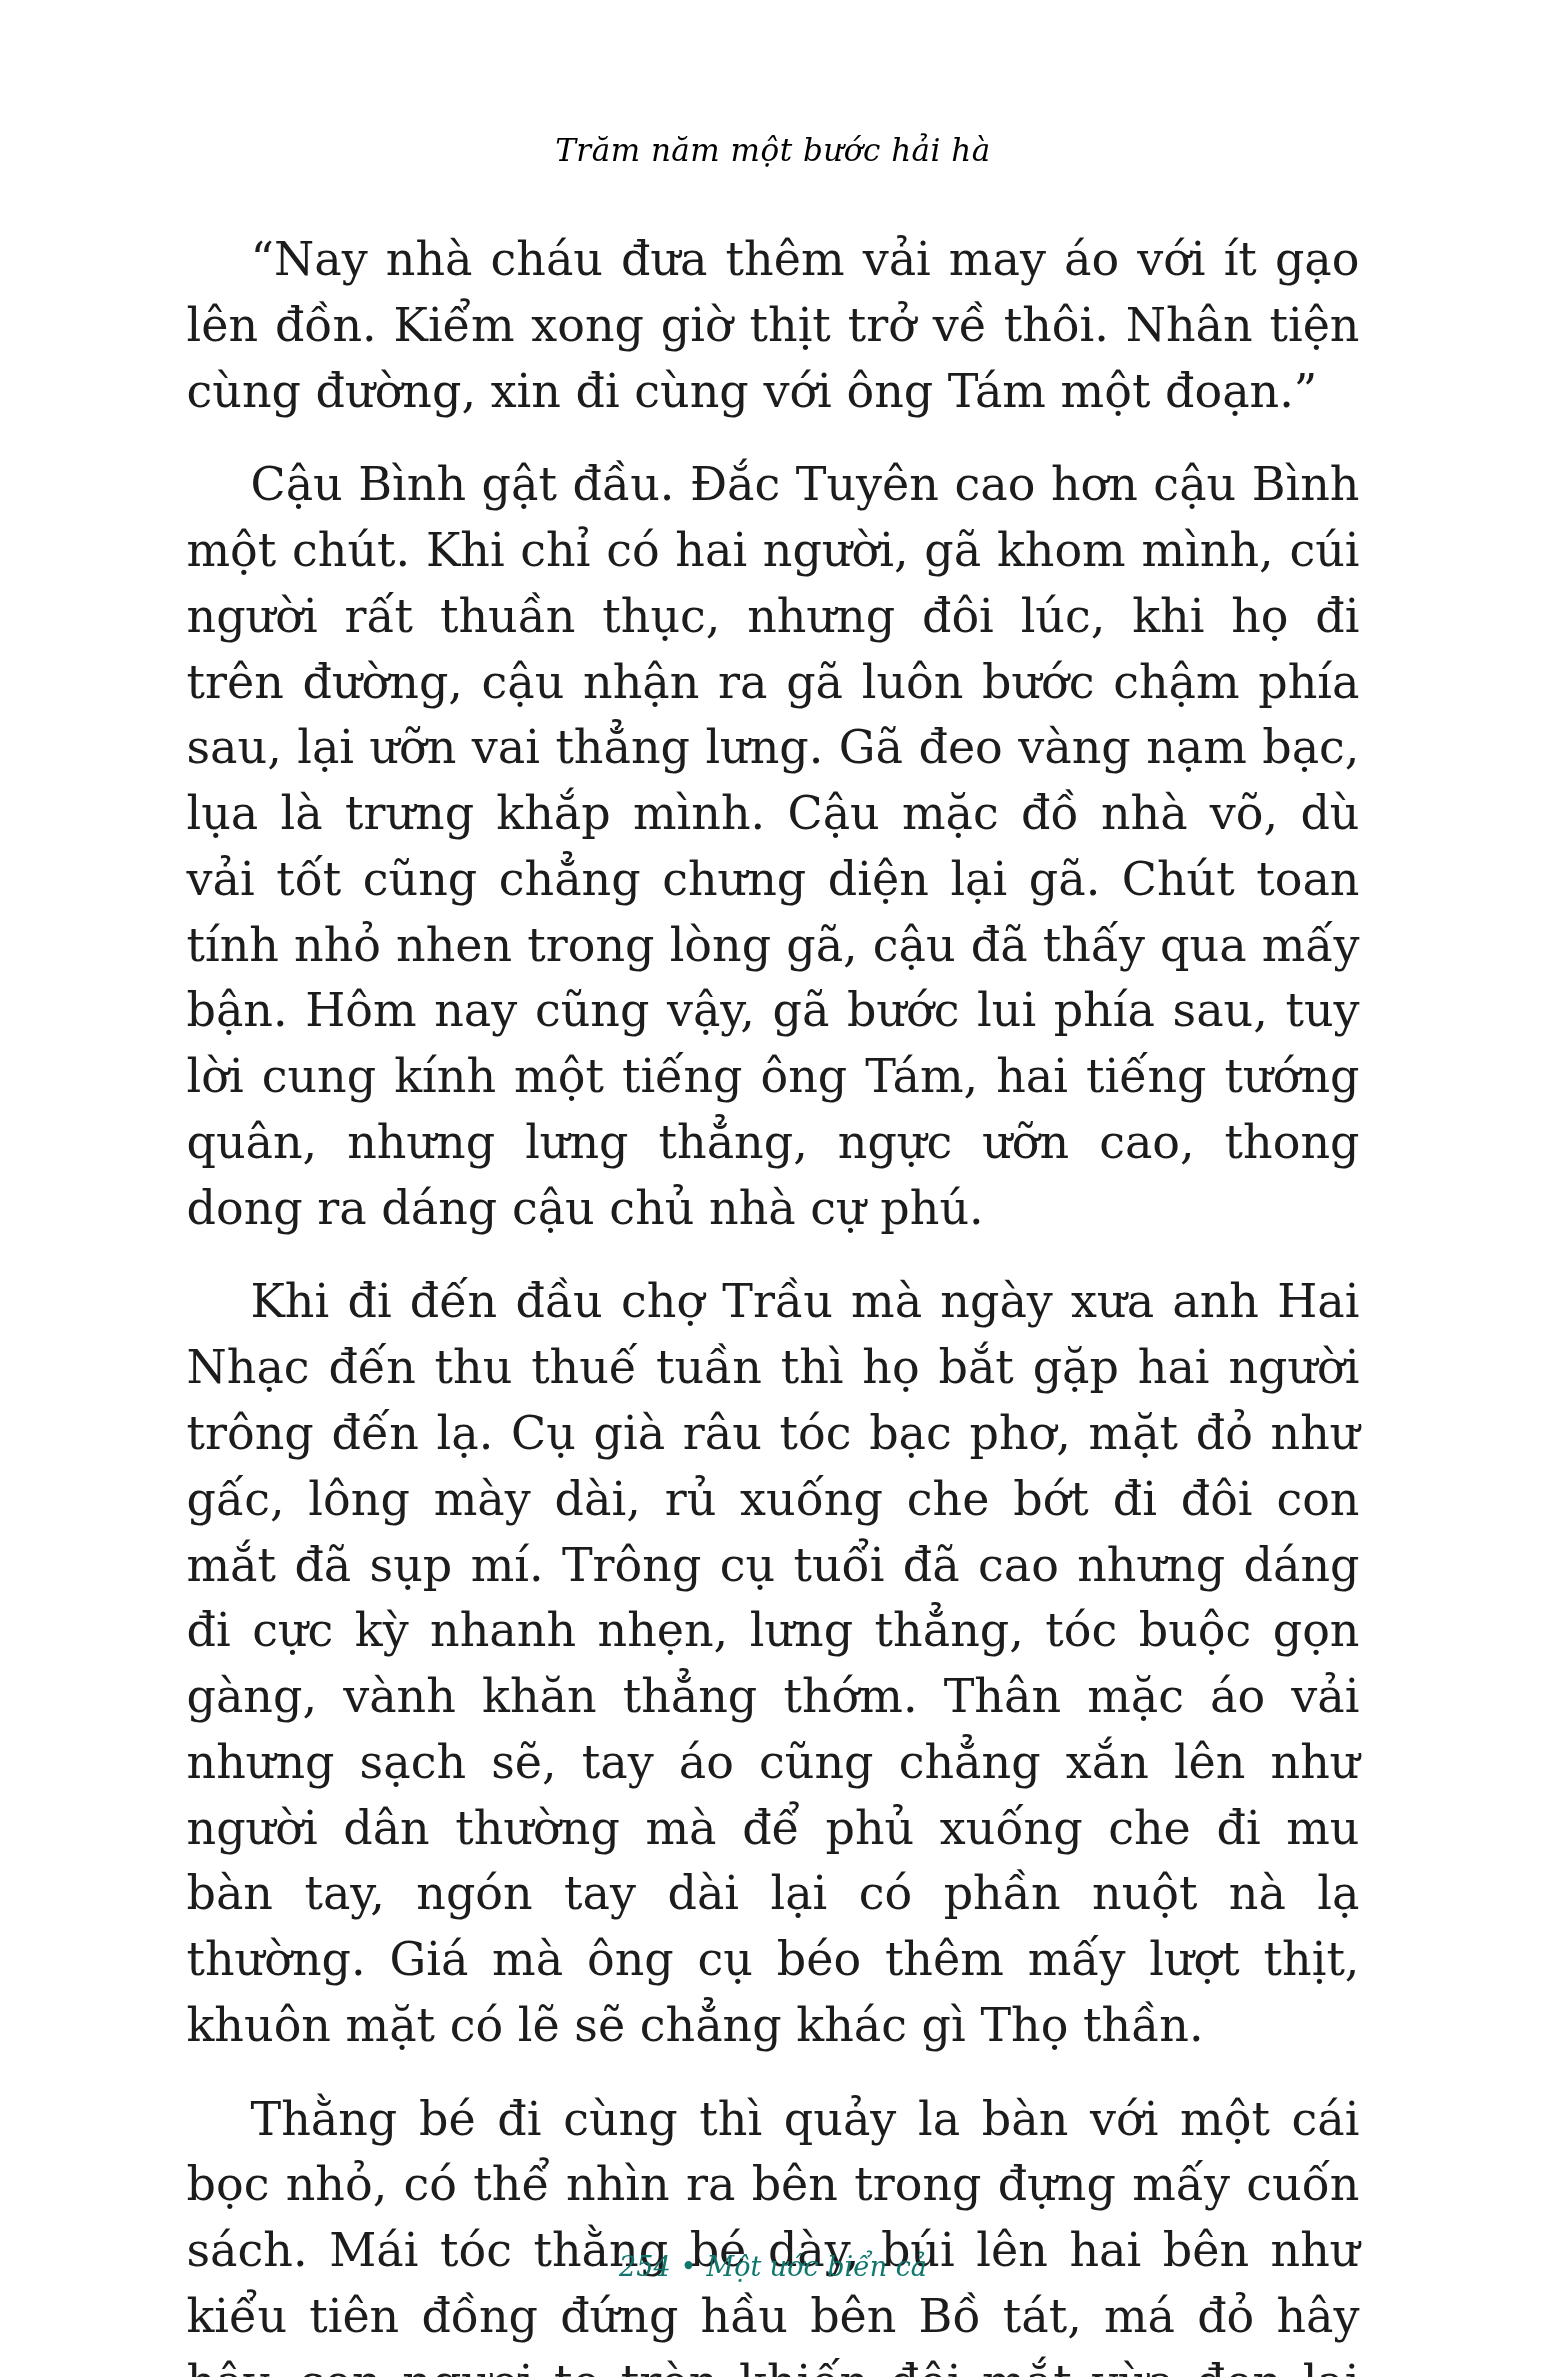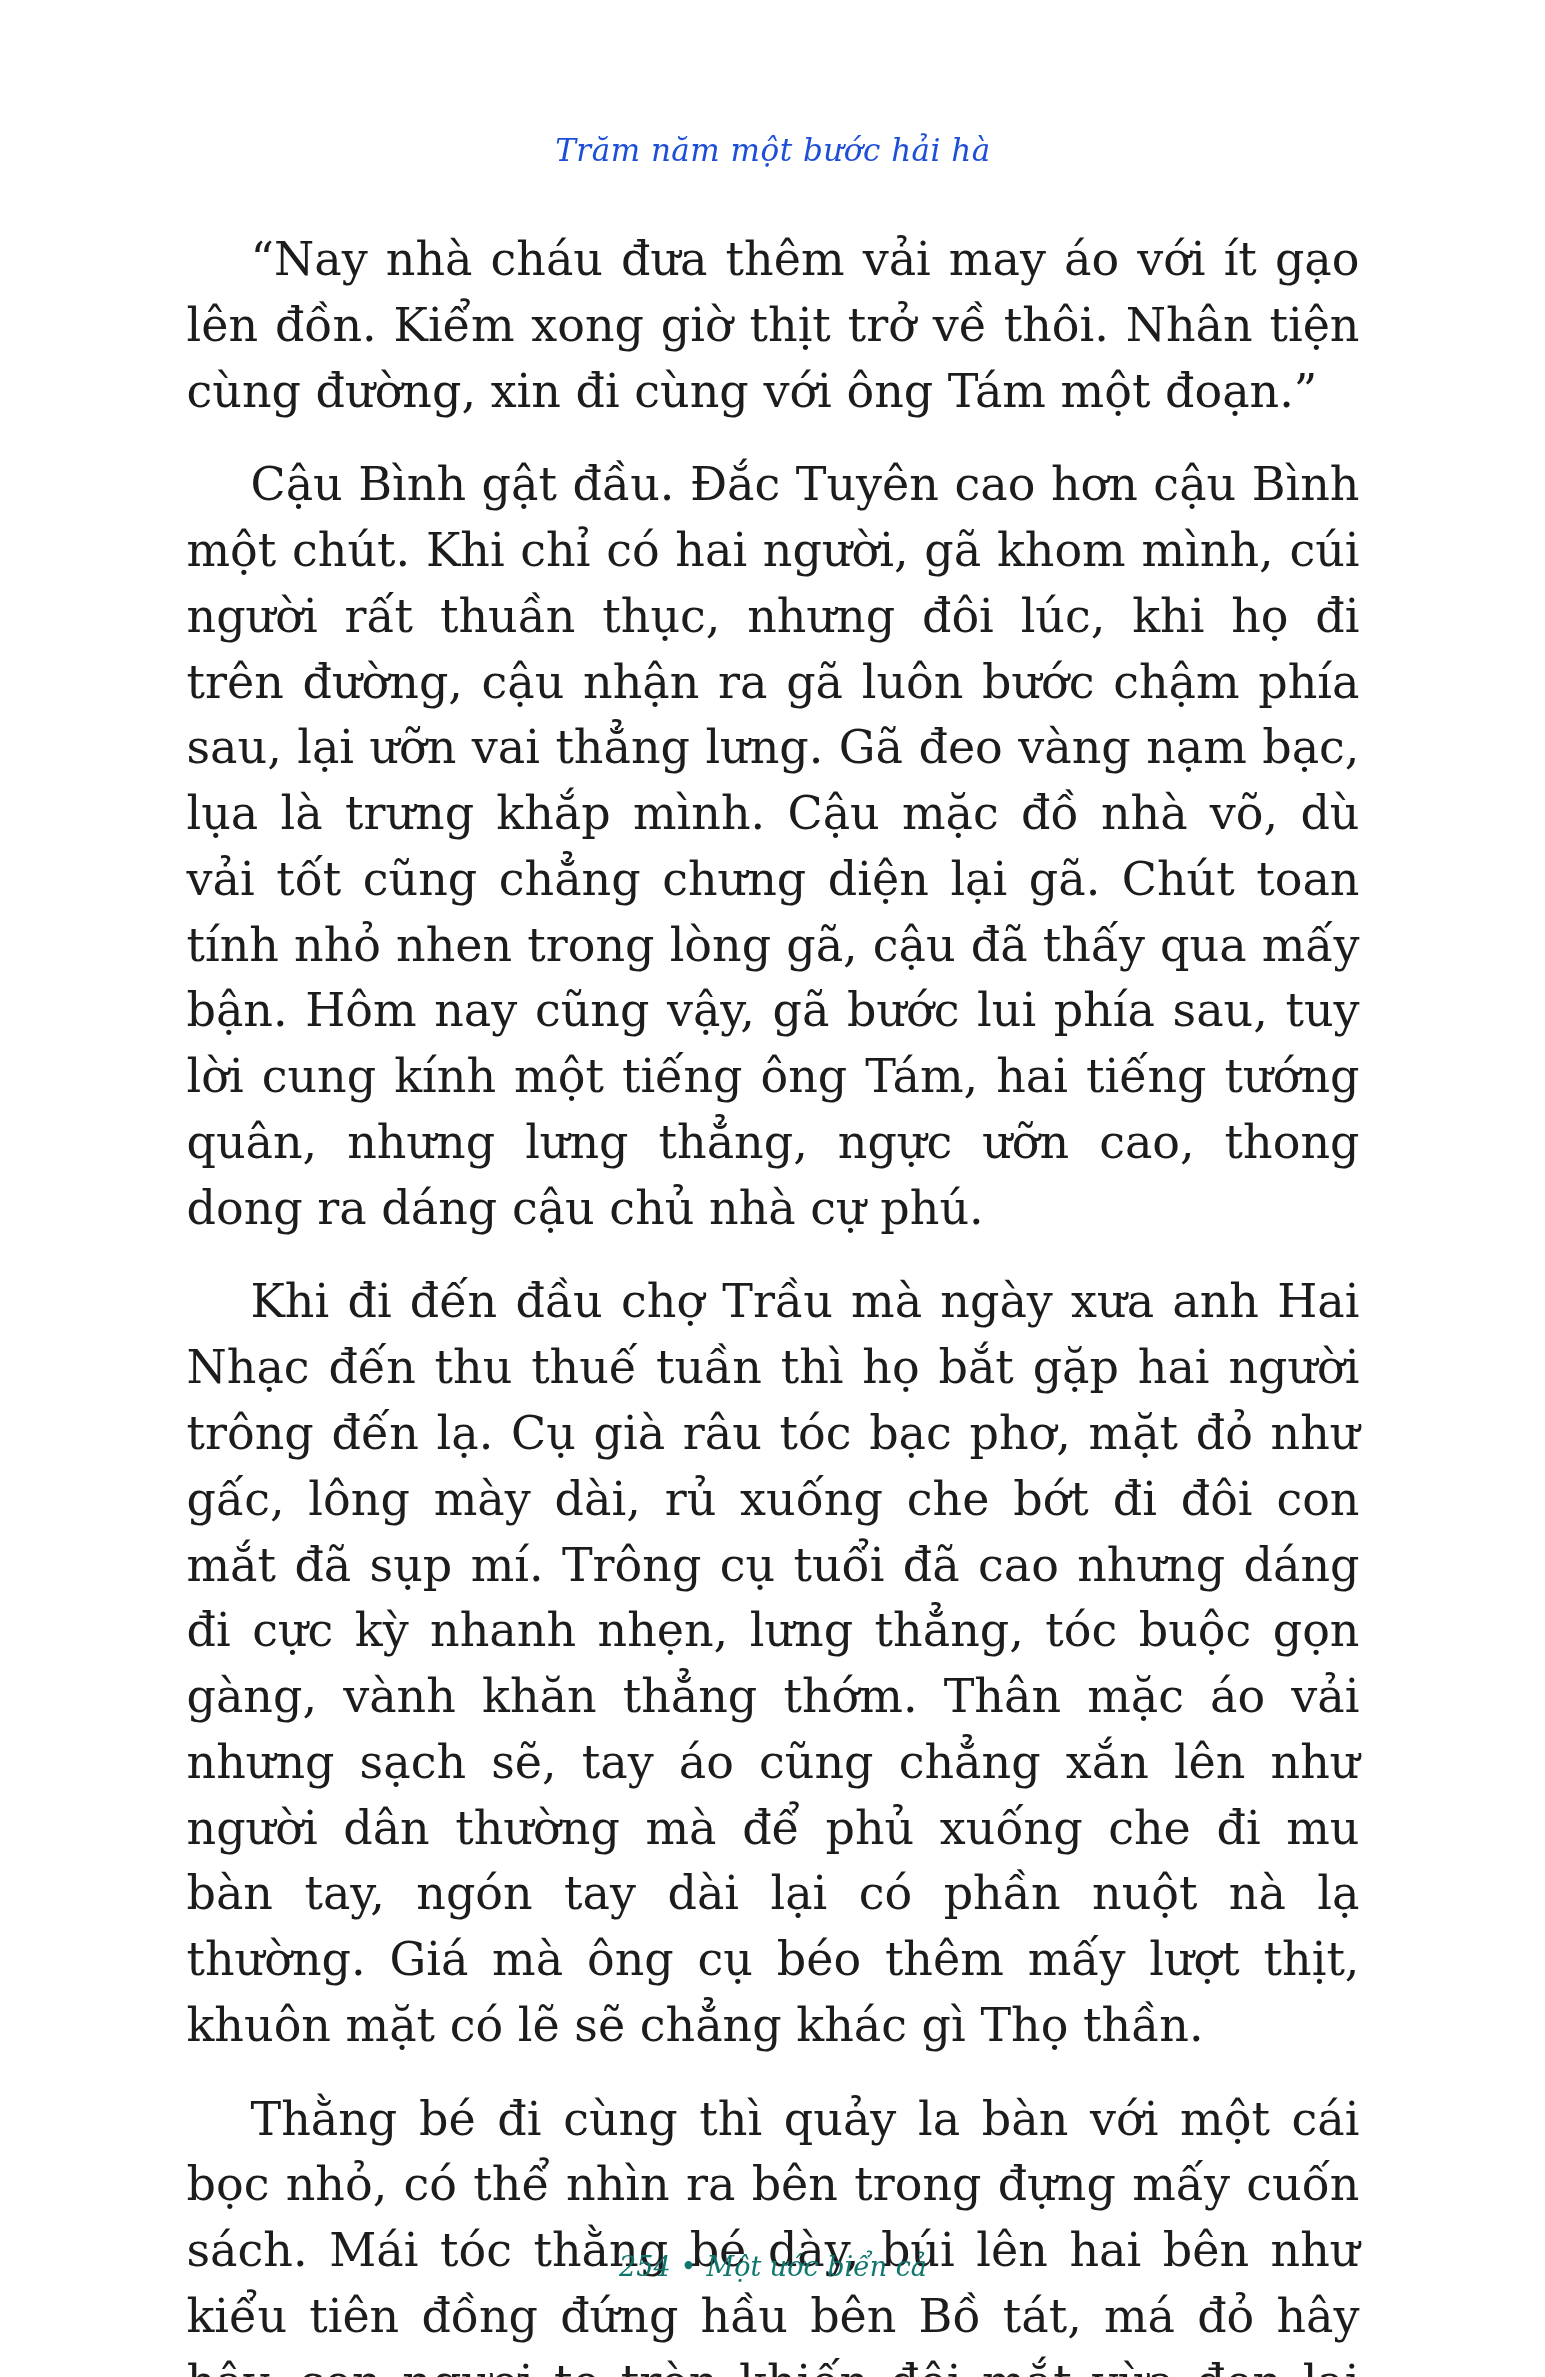--- a/index.html
+++ b/index.html
@@ -18,21 +18,21 @@
     width: 1546px;
     height: 2377px;
     background: #ffffff;
     padding-top: 132px;
   }
   .running-header {
     text-align: center;
     font-style: italic;
     font-size: 31px;
     letter-spacing: 0.5px;
-    color: #1d4ed8;
+    color: #000000;
     font-family: "DejaVu Serif", "Liberation Serif", serif;
   }
   .content {
     width: 1173px;
     margin: 59px auto 0 auto;
     font-size: 46px;
     line-height: 1.43;
     text-align: justify;
     color: #1c1c1c;
   }

